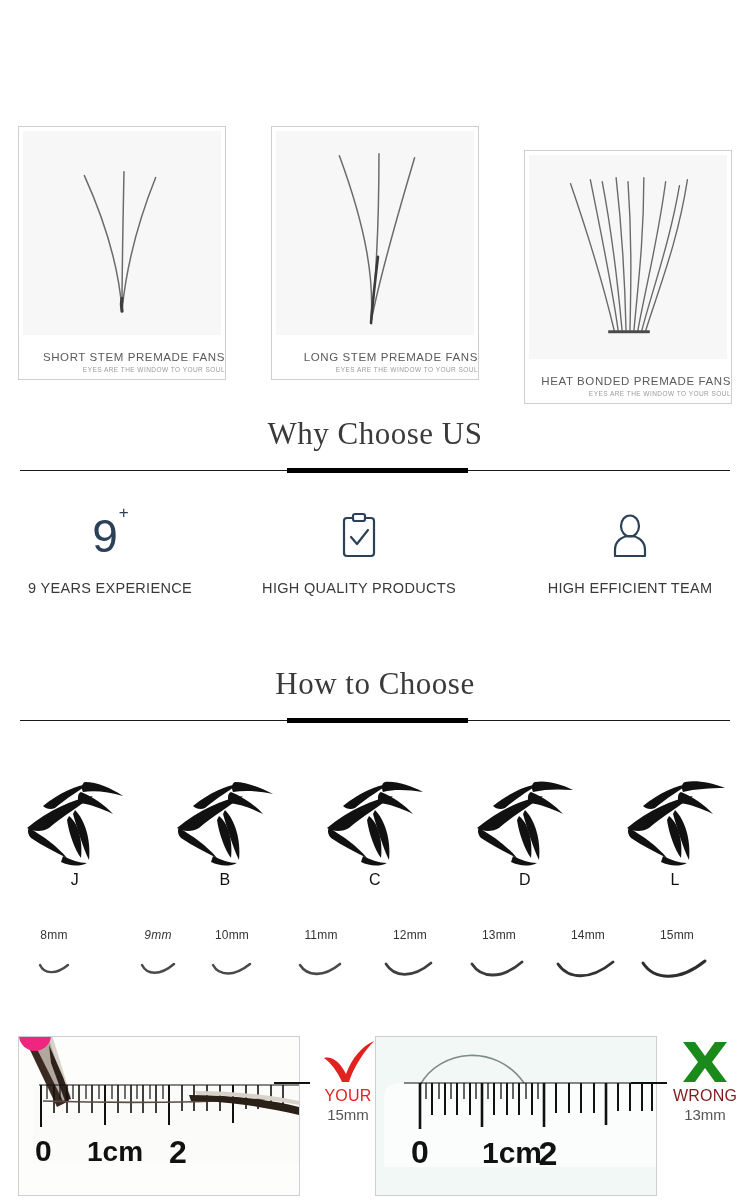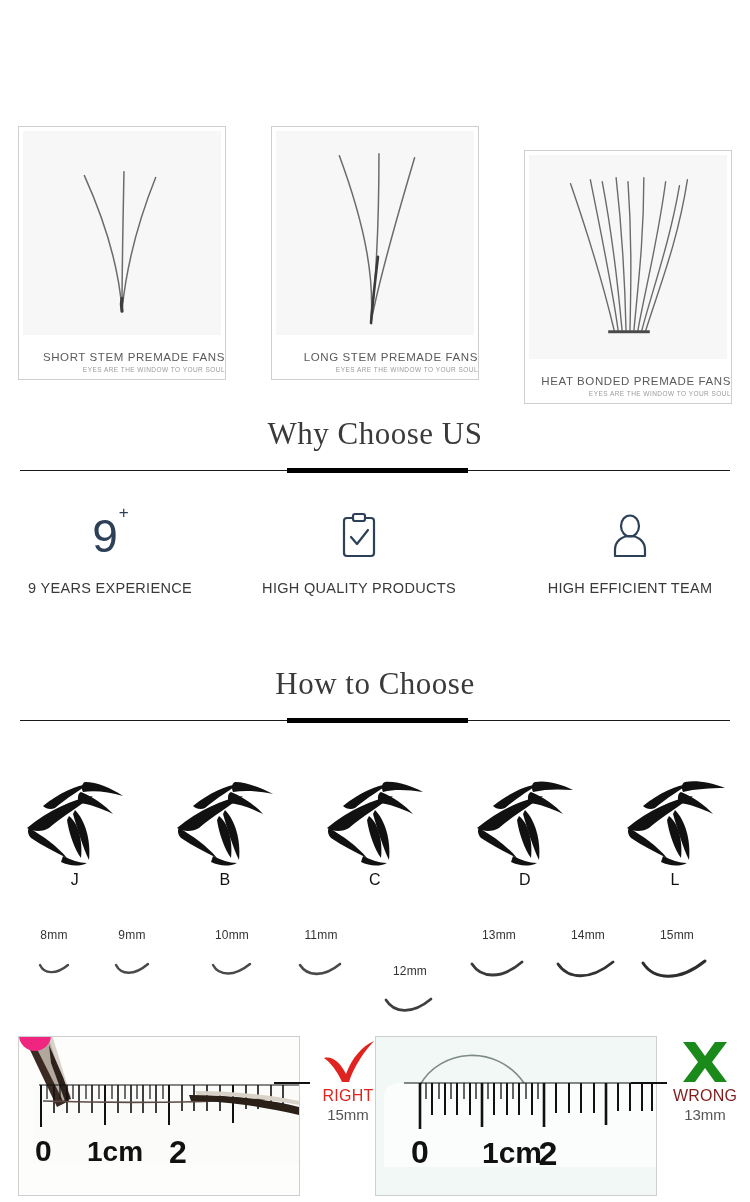--- a/index.html
+++ b/index.html
@@ -311,21 +311,21 @@
 
   <div class="lengths">
     <div class="len" style="left:10px;">
       <div class="val">8mm</div>
       <div class="lashline">
         <svg width="52" height="22" viewBox="0 0 52 22">
           <path d="M12 8 C 16 17, 28 18, 40 8" fill="none" stroke="#4a4a4a" stroke-width="2.4" stroke-linecap="round"></path>
         </svg>
       </div>
     </div>
-    <div class="len" style="left:88px;">
+    <div class="len" style="left:114px;font-style:italic;">
       <div class="val">9mm</div>
       <div class="lashline">
         <svg width="56" height="22" viewBox="0 0 56 22">
           <path d="M12 8 C 17 18, 30 19, 44 7" fill="none" stroke="#4a4a4a" stroke-width="2.5" stroke-linecap="round"></path>
         </svg>
       </div>
     </div>
     <div class="len" style="left:188px;">
       <div class="val">10mm</div>
       <div class="lashline">
@@ -335,21 +335,21 @@
       </div>
     </div>
     <div class="len" style="left:277px;">
       <div class="val">11mm</div>
       <div class="lashline">
         <svg width="62" height="22" viewBox="0 0 62 22">
           <path d="M10 8 C 17 19, 33 21, 50 7" fill="none" stroke="#4a4a4a" stroke-width="2.6" stroke-linecap="round"></path>
         </svg>
       </div>
     </div>
-    <div class="len" style="left:366px;margin-top:36px;">
+    <div class="len" style="left:366px;">
       <div class="val">12mm</div>
       <div class="lashline">
         <svg width="66" height="22" viewBox="0 0 66 22">
           <path d="M9 7 C 17 20, 35 22, 54 6" fill="none" stroke="#3f3f3f" stroke-width="2.7" stroke-linecap="round"></path>
         </svg>
       </div>
     </div>
     <div class="len" style="left:455px;">
       <div class="val">13mm</div>
       <div class="lashline">
@@ -443,21 +443,21 @@
       </svg>
     </div>
 
     <div class="verdict v1">
       <div class="tick"></div>
       <div class="mark">
         <svg width="56" height="44" viewBox="0 0 56 44">
           <path d="M4 18 C 12 16, 20 22, 26 34 C 32 18, 42 6, 54 1 C 44 12, 34 26, 29 42 L22 42 C 17 31, 11 23, 4 18 Z" fill="#e0231f"></path>
         </svg>
       </div>
-      <div class="word" style="color:#e0231f;">RIGHT</div>
+      <div class="word" style="color:#e0231f;">YOUR</div>
       <div class="mm">15mm</div>
     </div>
 
     <div class="photo right">
       <svg width="280" height="158" viewBox="0 0 280 158">
         <rect x="0" y="0" width="280" height="158" fill="#f2f8f6"></rect>
 
         <path d="M8 60 C 8 52, 14 46, 24 46 L280 46 L280 130 L8 130 Z" fill="#fafdfc"></path>
 
         <path d="M44 48 C 64 12, 120 6, 148 46" stroke="#7d8a86" stroke-width="1.6" fill="none"></path>

